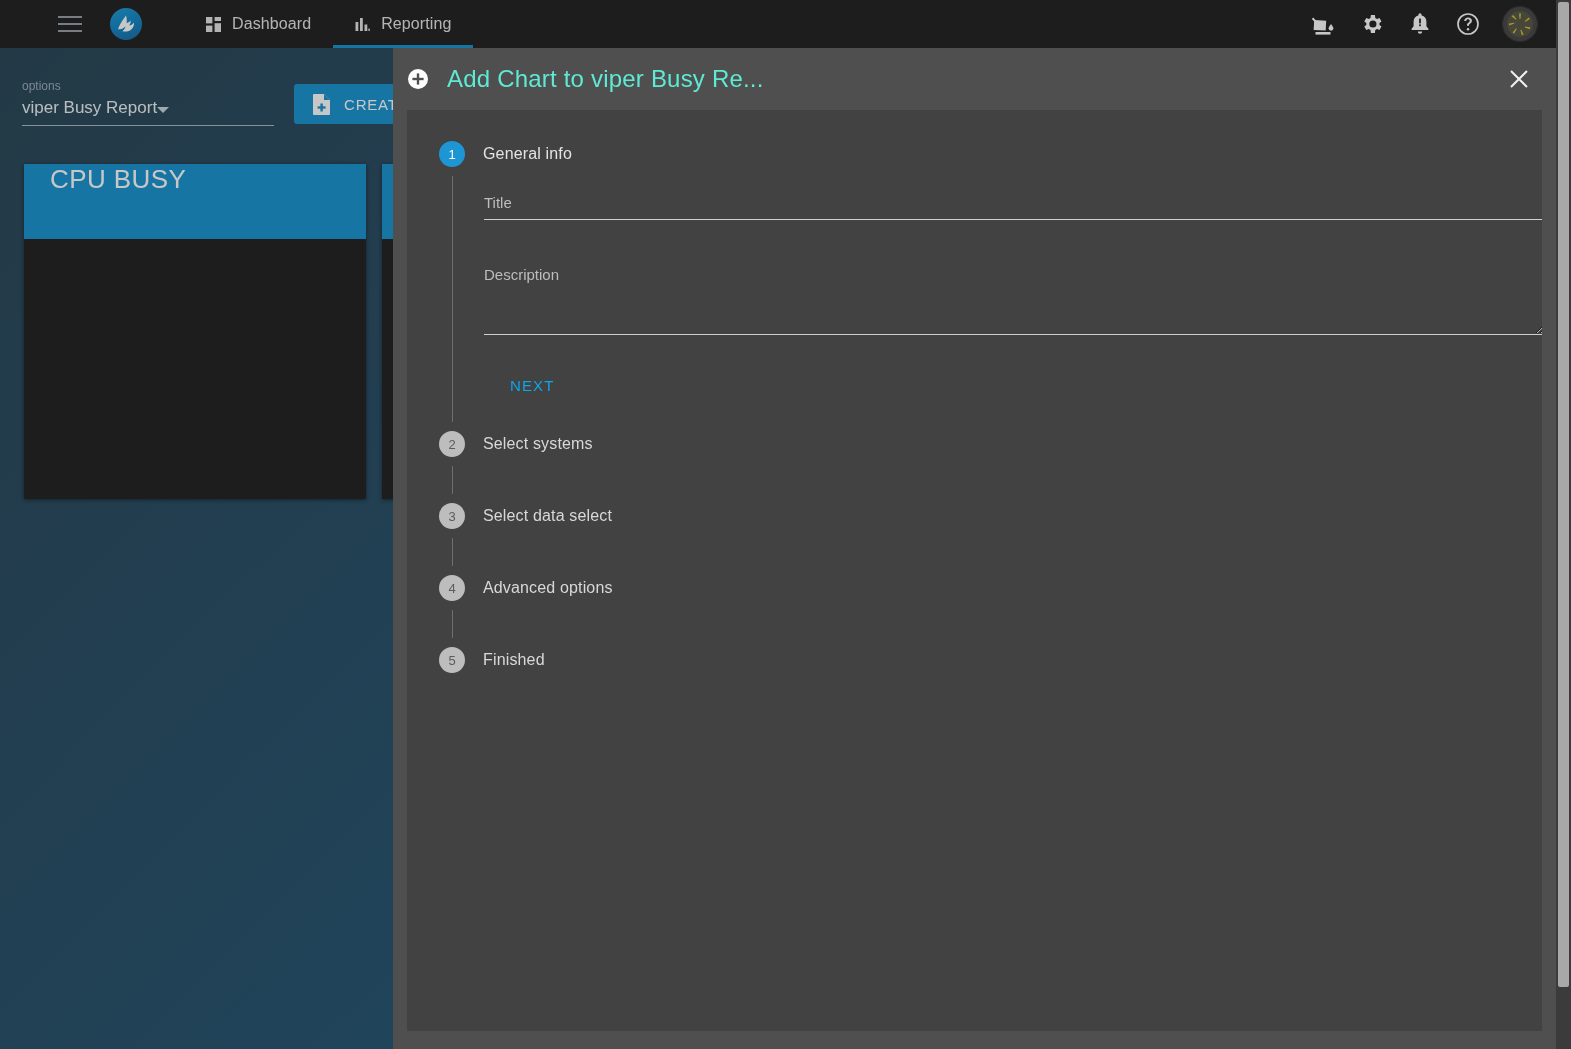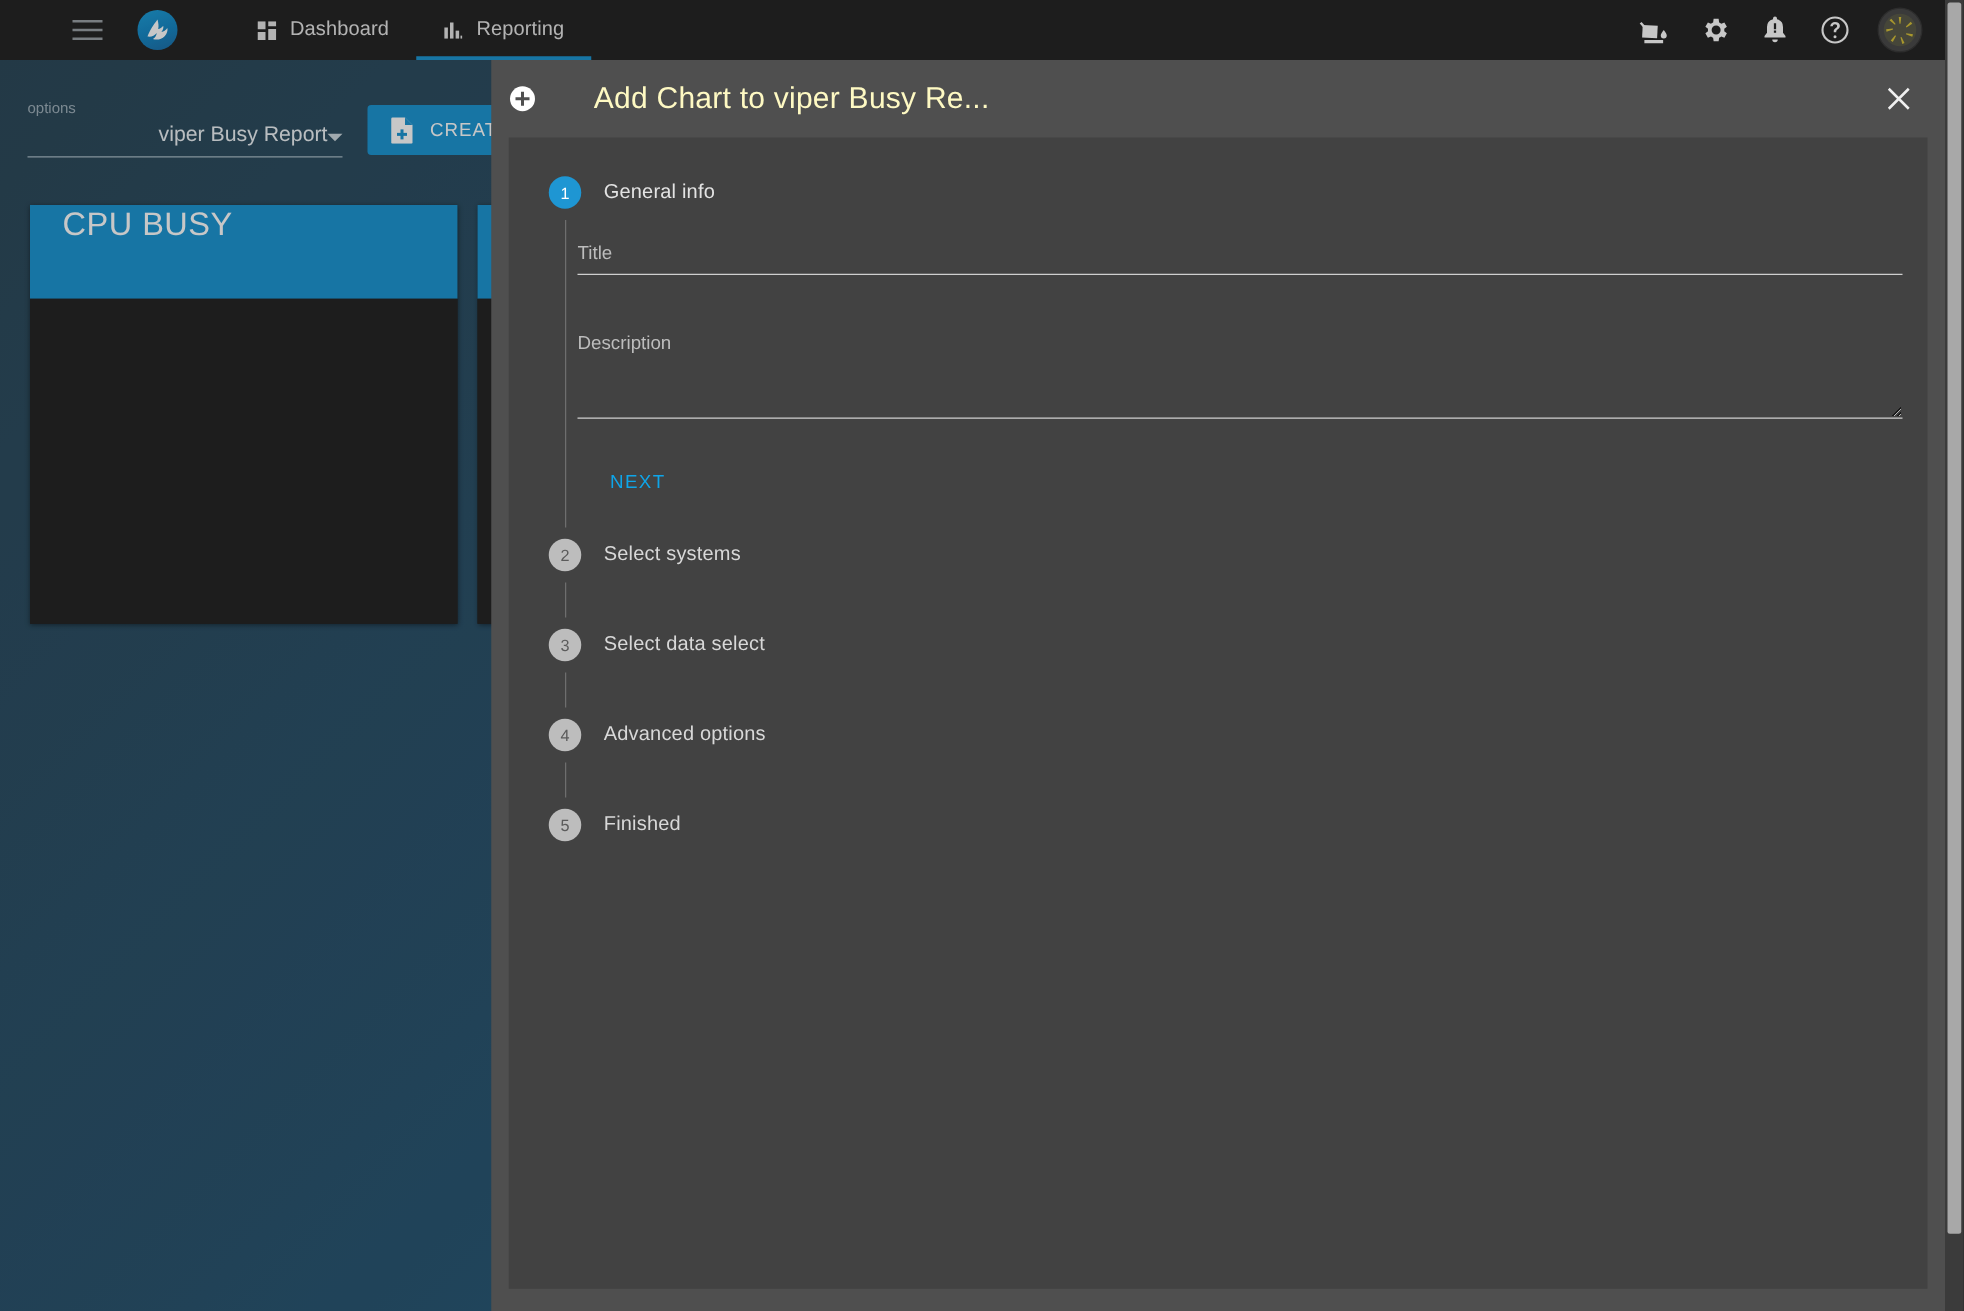--- a/index.html
+++ b/index.html
@@ -82,21 +82,21 @@
   .toolbar {
     position: absolute; left: 0; top: 48px;
     width: 1556px; height: 92px;
     z-index: 10;
     display: flex; align-items: flex-end;
     padding: 0 0 14px 22px;
   }
   .select-field { width: 252px; position: relative; }
   .select-label { font-size: 12px; color: #9fb0bb; margin-bottom: 5px; }
   .select-value-row {
-    display: flex; align-items: flex-end; justify-content: flex-end;
+    display: flex; align-items: flex-end; justify-content: flex-start;
     border-bottom: 1px solid #a9bcc6; padding-bottom: 7px;
   }
   .select-value { font-size: 17px; color: #eef3f6; }
   .caret {
     width: 0; height: 0; margin-bottom: 5px;
     border-left: 6px solid transparent; border-right: 6px solid transparent;
     border-top: 6px solid #cdd9df;
   }
   .create-btn {
     margin-left: 20px; margin-bottom: 2px;
@@ -136,22 +136,21 @@
     position: absolute; left: 393px; top: 48px;
     width: 1163px; height: 1001px;
     background: #4f4f4f;
     z-index: 50;
     display: flex; flex-direction: column;
   }
   .modal-header {
     height: 62px; flex: 0 0 auto;
     display: flex; align-items: center;
     padding: 0 22px 0 14px;
-    color: #fef9c3;
-    gap: 28px;
+    color: #5eead4;
   }
   .plus-circle {
     width: 22px; height: 22px; flex: 0 0 auto;
     margin-right: 18px; display:flex; align-items:center; justify-content:center;
     cursor: pointer;
   }
   .modal-title {
     font-size: 24px; font-weight: normal; letter-spacing: .2px;
     white-space: nowrap; overflow: hidden;
   }
@@ -183,21 +182,21 @@
     font-size: 13px; flex: 0 0 auto;
   }
   .step-num.active { background: #1e96d3; color: #ffffff; }
   .step-num.idle   { background: #bdbdbd; color: #5b5b5b; }
   .step-label { font-size: 16px; color: #e3e3e3; letter-spacing: .15px; }
   .step-label.idle { color: #d8d8d8; }
 
   .step-content {
     margin-left: 23px;
     border-left: 1px solid #6e6e6e;
-    padding: 14px 0 20px 9px;
+    padding: 14px 0 20px 31px;
   }
   .step-connector {
     margin-left: 23px;
     border-left: 1px solid #6e6e6e;
     height: 28px;
   }
 
   
   .field { position: relative; margin-bottom: 8px; }
   .field input.txt, .field textarea.txt {

